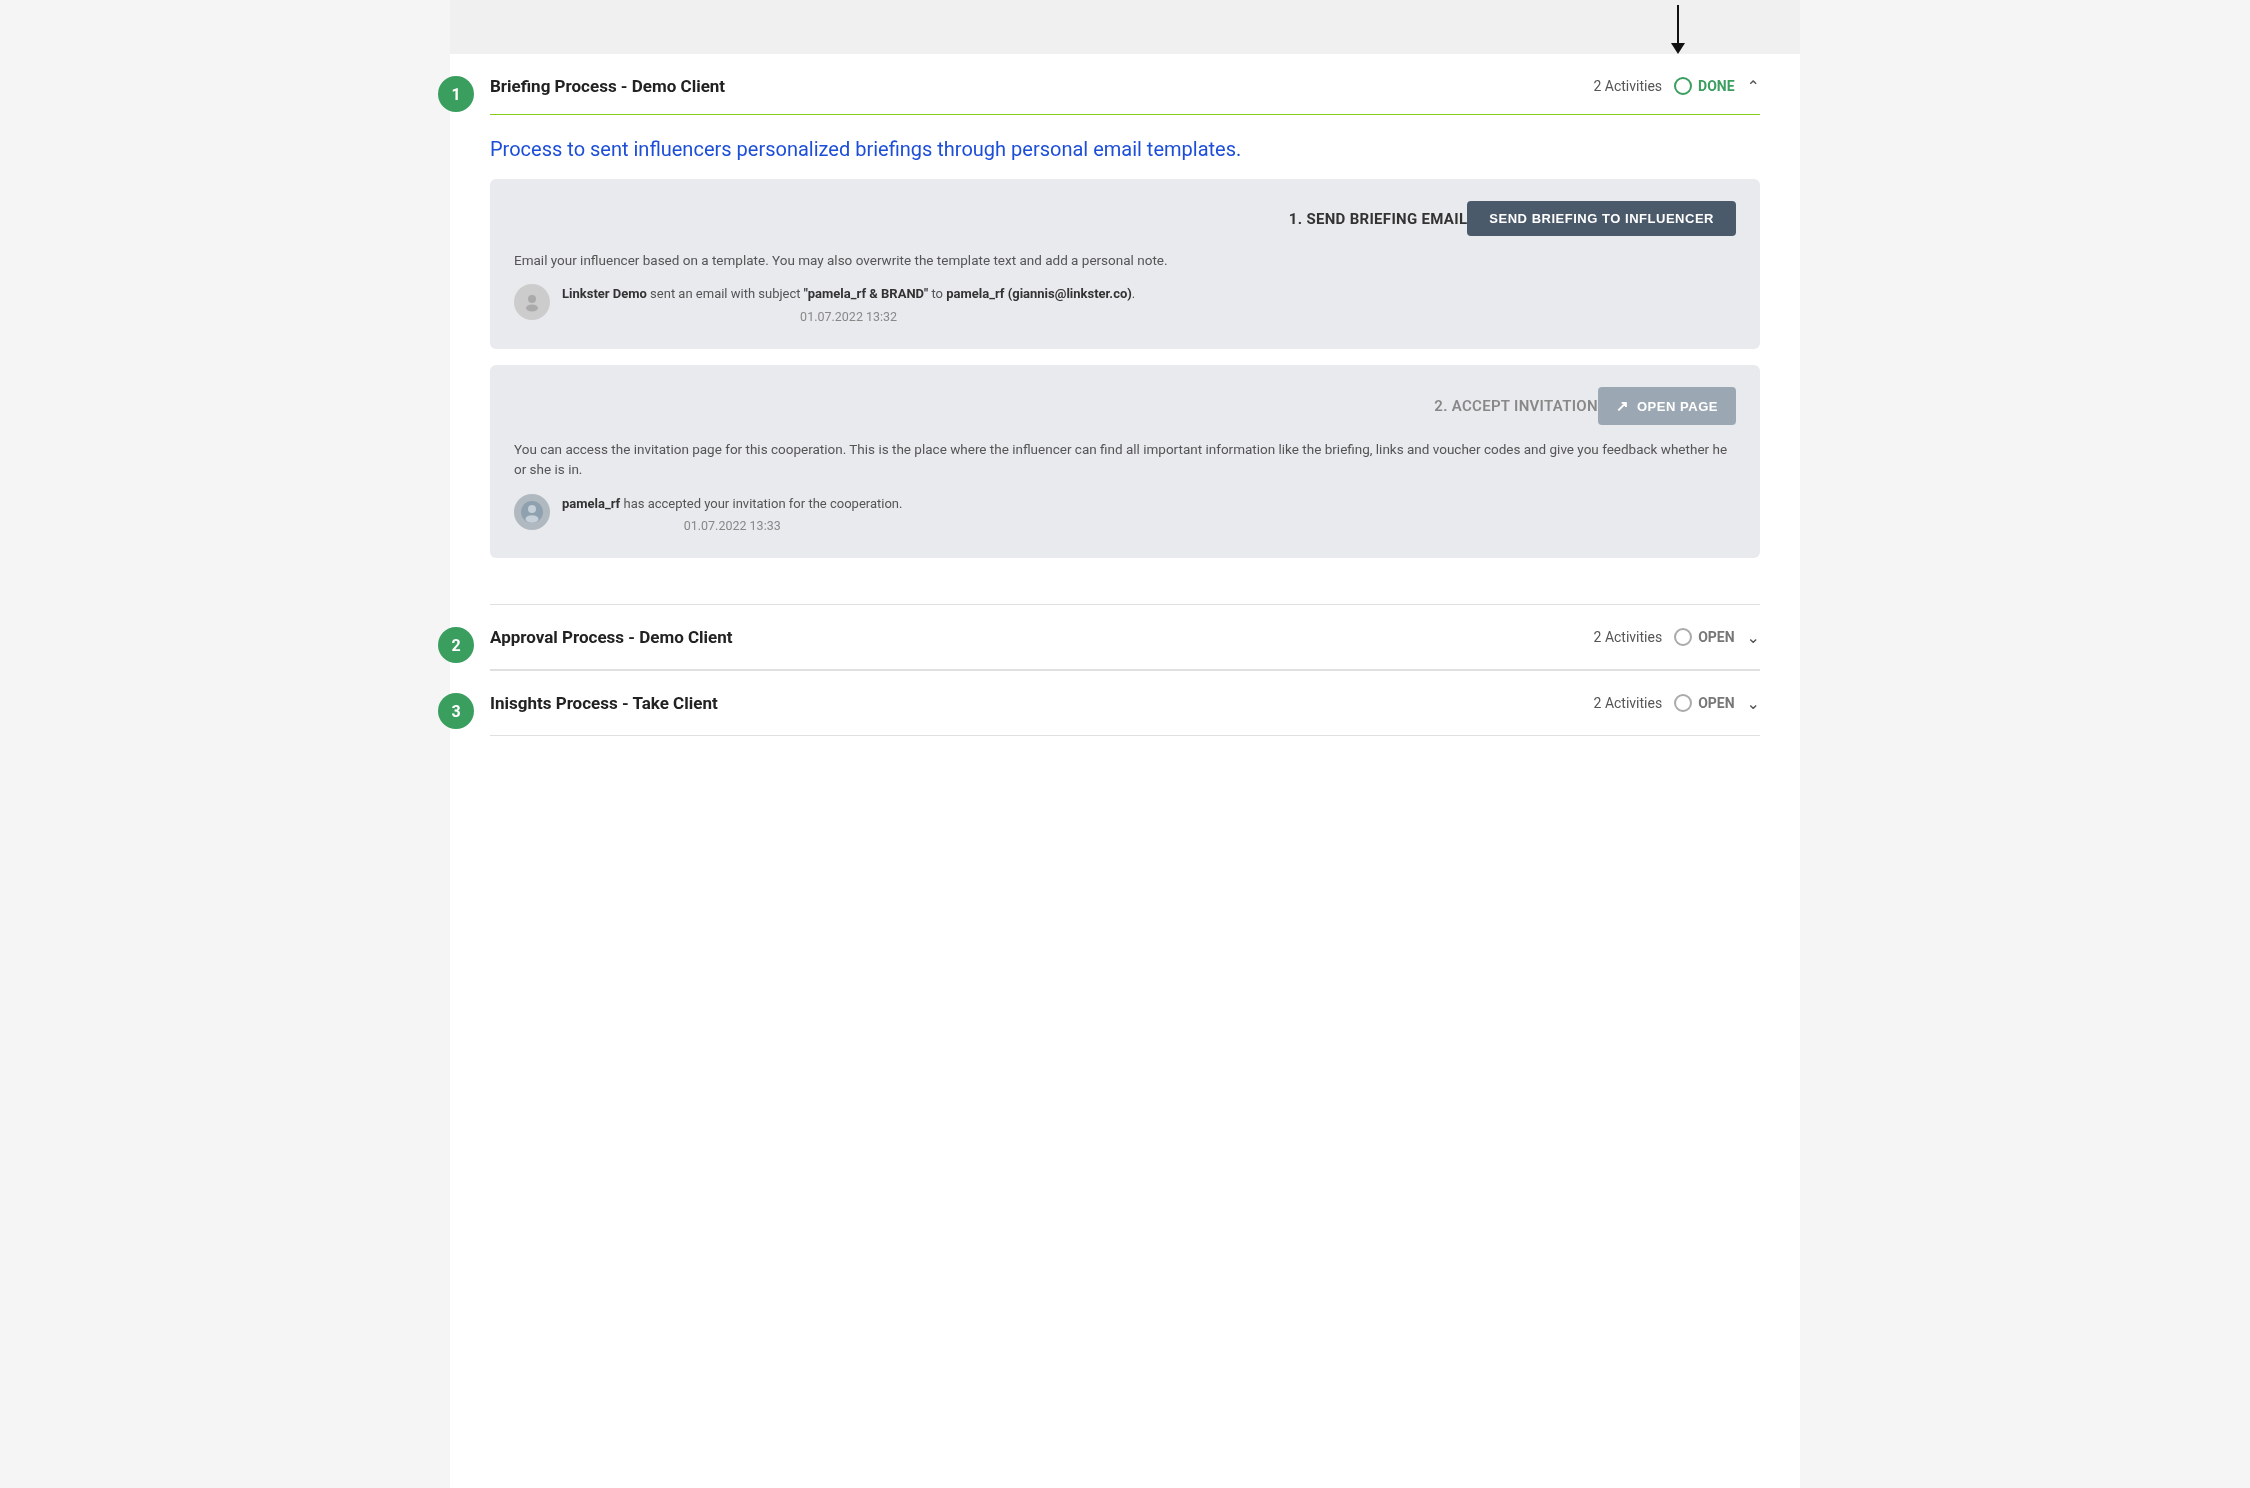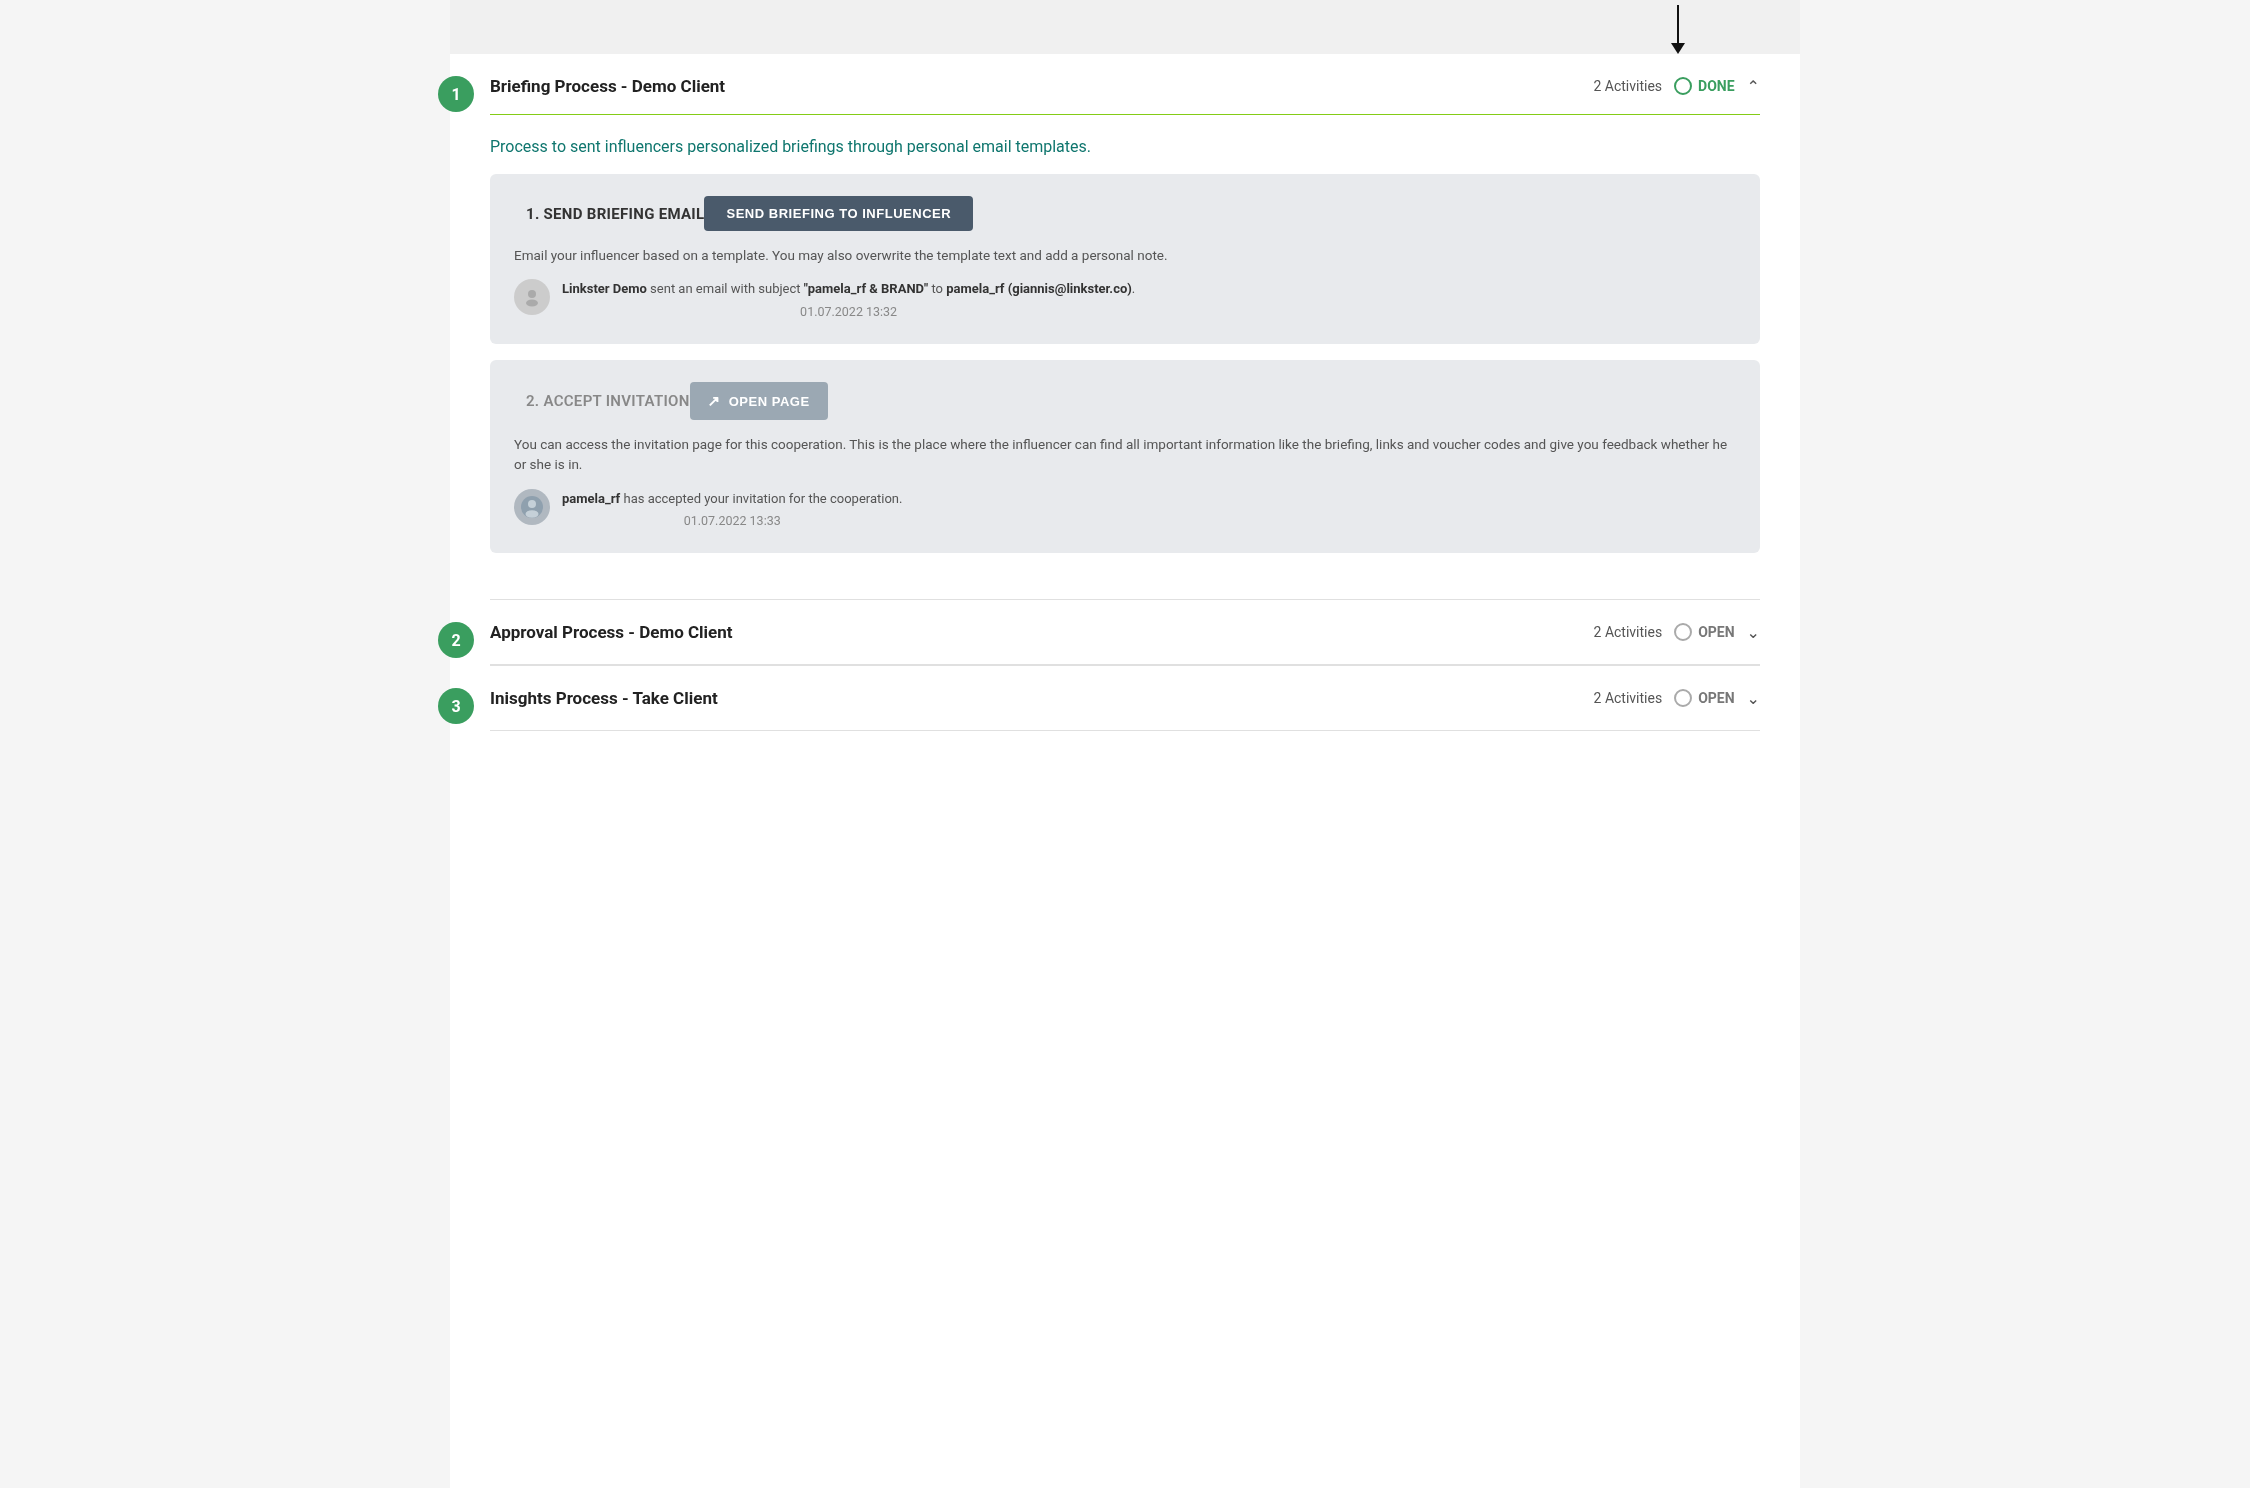--- a/index.html
+++ b/index.html
@@ -119,36 +119,36 @@
       display: flex;
       align-items: center;
       justify-content: center;
     }
 
     
     .group-body {
       padding: 22px 0 30px 0;
     }
     .group-desc {
-      font-size: 16px;
-      color: #0f766e;
+      font-size: 20px;
+      color: #1d4ed8;
       margin-bottom: 18px;
     }
 
     
     .activity-card {
       background: #e8eaed;
       border-radius: 6px;
       padding: 22px 24px;
       margin-bottom: 16px;
     }
     .activity-card-header {
       display: flex;
       align-items: center;
-      justify-content: flex-start;
+      justify-content: flex-end;
       margin-bottom: 14px;
       margin-left: 12px;
     }
     .activity-card-title {
       font-size: 15px;
       font-weight: 700;
       color: #333;
       letter-spacing: 0.02em;
     }
     .activity-card-title.muted {

